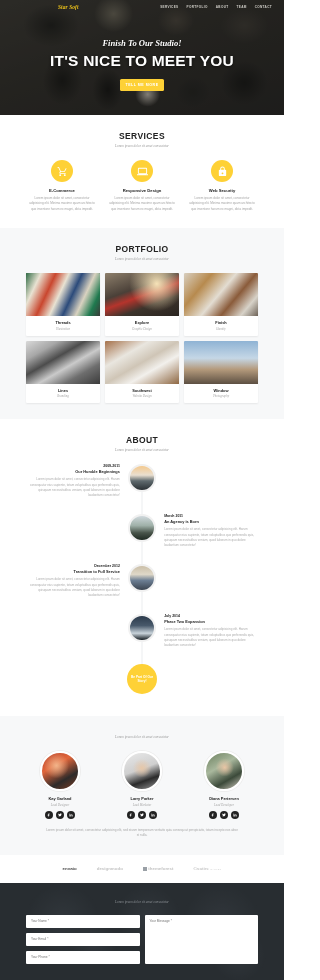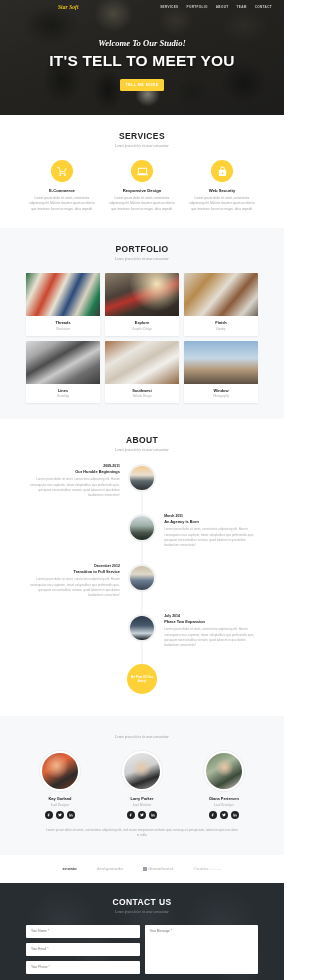--- a/index.html
+++ b/index.html
@@ -254,22 +254,22 @@
       <div class="nav-links">
         <span>SERVICES</span>
         <span>PORTFOLIO</span>
         <span>ABOUT</span>
         <span>TEAM</span>
         <span>CONTACT</span>
       </div>
     </nav>
 
     <div class="hero-inner">
-      <div class="hero-sub">Welcome To Our Studio!</div>
-      <h1 class="hero-title">IT'S TELL TO MEET YOU</h1>
+      <div class="hero-sub">Finish To Our Studio!</div>
+      <h1 class="hero-title">IT'S NICE TO MEET YOU</h1>
       <button class="hero-btn">TELL ME MORE</button>
     </div>
   </section>
 
   <section class="sec services">
     <h2 class="sec-title">SERVICES</h2>
     <div class="sec-sub">Lorem ipsum dolor sit amet consectetur</div>
 
     <div class="svc-row">
       <div class="svc">
@@ -498,21 +498,20 @@
     <div class="client client-cm">
       <div class="cm-top">Creative</div>
       <div class="cm-bot">MARKET</div>
     </div>
   </section>
 
   <section class="contact">
     <div class="map"></div>
     <div class="map-dots"></div>
 
-    <h2 class="sec-title">CONTACT US</h2>
     <div class="sec-sub">Lorem ipsum dolor sit amet consectetur</div>
 
     <div class="form">
       <div class="form-col">
         <input class="fld" type="text" placeholder="Your Name *" style="">
         <input class="fld" type="email" placeholder="Your Email *" style="">
         <input class="fld" type="tel" placeholder="Your Phone *" style="">
       </div>
       <div class="form-col">
         <textarea class="fld fld-area" placeholder="Your Message *" style=""></textarea>

